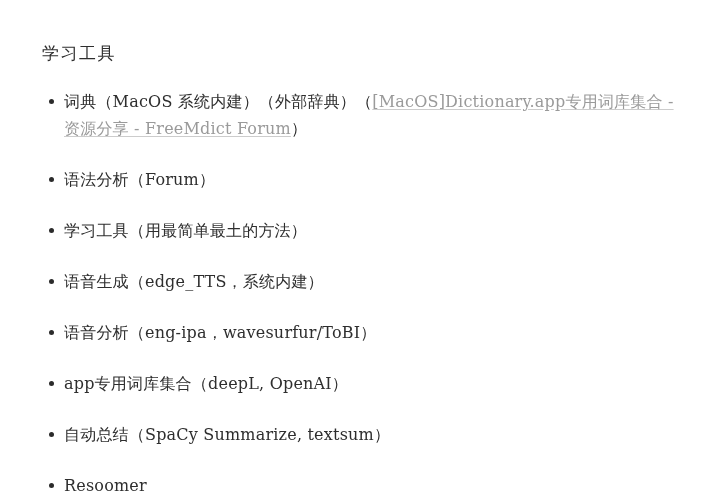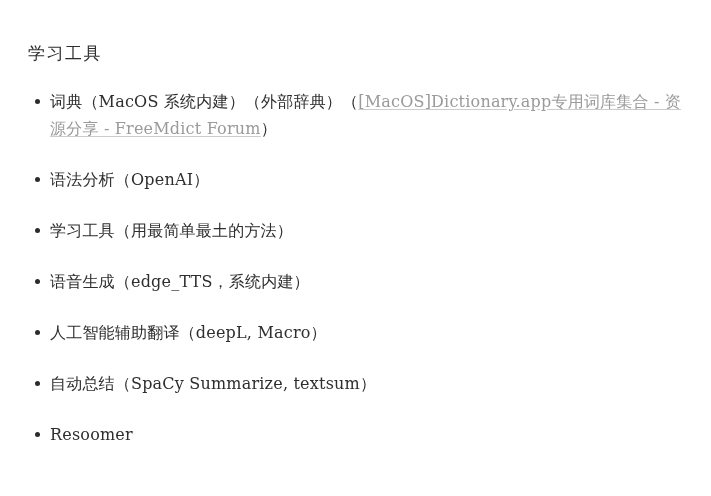--- a/index.html
+++ b/index.html
@@ -11,21 +11,21 @@
     width: 711px;
     height: 496px;
     background: #ffffff;
     color: #2e2e2e;
     font-family: "DejaVu Serif", "Liberation Serif", serif;
     overflow: hidden;
   }
   .page {
     width: 711px;
     height: 496px;
-    padding: 44px 26px 0 28px;
+    padding: 44px 26px 0 42px;
   }
   .title {
     font-size: 17px;
     font-weight: normal;
     line-height: 18px;
     margin: 0 0 26px 0;
     letter-spacing: 1.5px;
   }
   ul.tool-list {
     list-style: none;
@@ -77,43 +77,49 @@
       <span class="bullet-col">
           <span class="bullet"></span>
         </span>
       <span class="content"><span>词典（MacOS 系统内建）（外部辞典）（</span><a class="link">[MacOS]Dictionary.app专用词库集合 - 资源分享 - FreeMdict Forum</a><span>）</span></span>
     </li>
 
     <li class="list-item">
       <span class="bullet-col">
           <span class="bullet"></span>
         </span>
-      <span class="content"><span>语法分析（OpenAI）</span></span>
+      <span class="content"><span>语法分析（Forum）</span></span>
     </li>
 
     <li class="list-item">
       <span class="bullet-col">
           <span class="bullet"></span>
         </span>
       <span class="content"><span>学习工具（用最简单最土的方法）</span></span>
     </li>
 
     <li class="list-item">
       <span class="bullet-col">
           <span class="bullet"></span>
         </span>
       <span class="content"><span>语音生成（edge_TTS，系统内建）</span></span>
     </li>
 
+    <li class="list-item">
+      <span class="bullet-col">
+          <span class="bullet"></span>
+        </span>
+      <span class="content"><span>语音分析（eng-ipa，wavesurfur/ToBI）</span></span>
+    </li>
 
     <li class="list-item">
       <span class="bullet-col">
           <span class="bullet"></span>
         </span>
-      <span class="content"><span>人工智能辅助翻译（deepL, Macro）</span></span>
+      <span class="content"><span>app专用词库集合（deepL, OpenAI）</span></span>
     </li>
 
     <li class="list-item">
       <span class="bullet-col">
           <span class="bullet"></span>
         </span>
       <span class="content"><span>自动总结（SpaCy Summarize, textsum）</span></span>
     </li>
 
 

